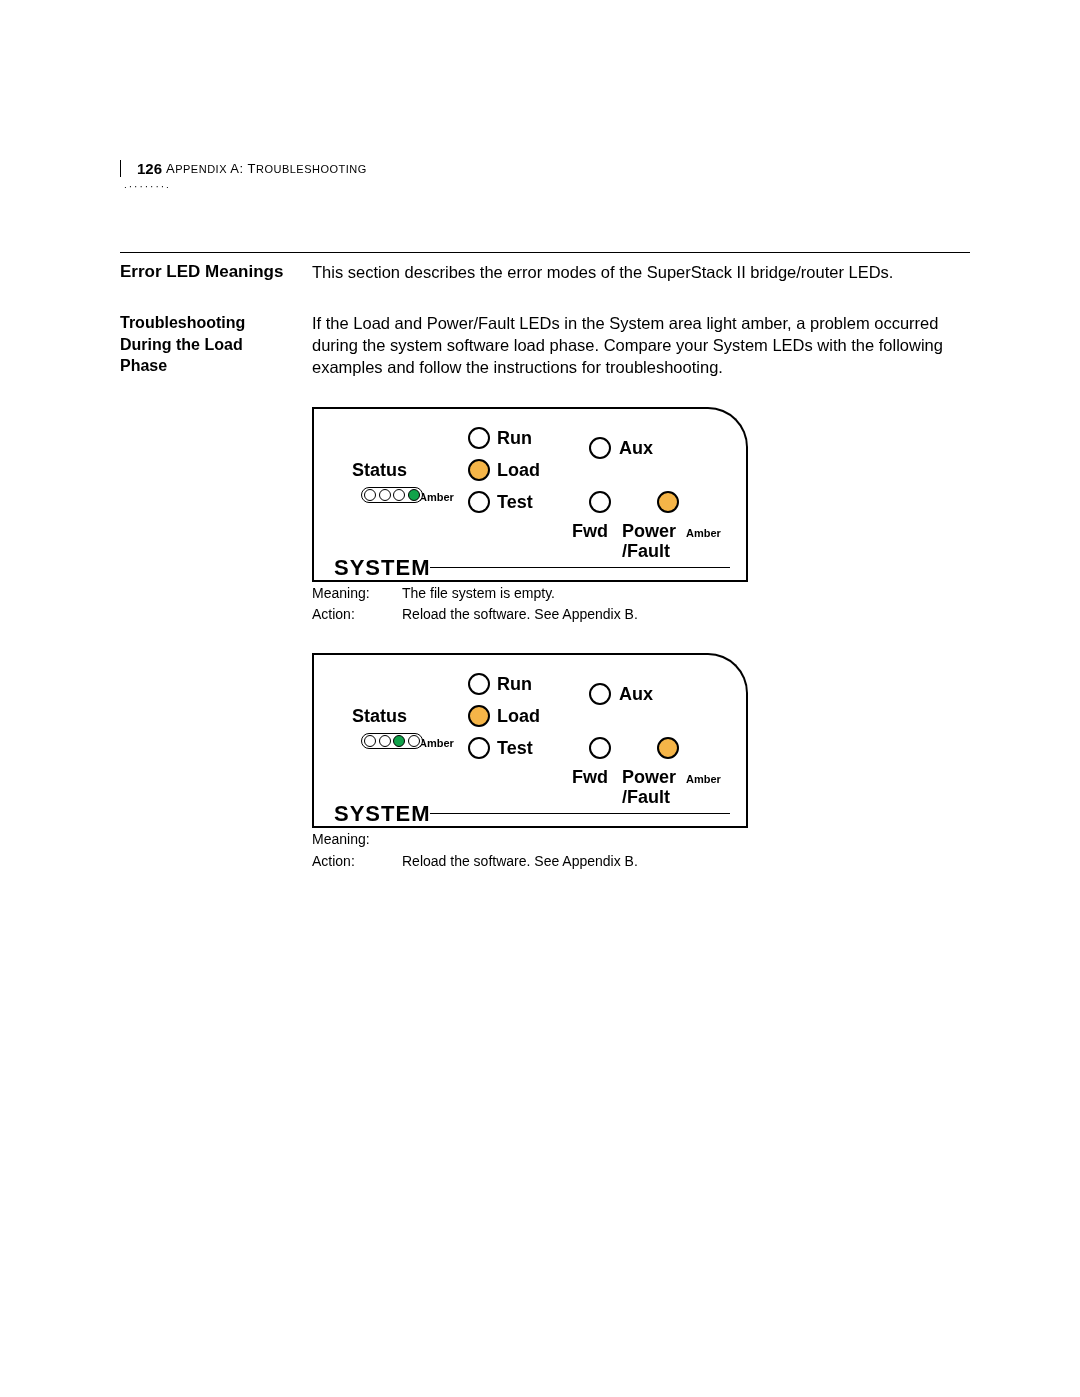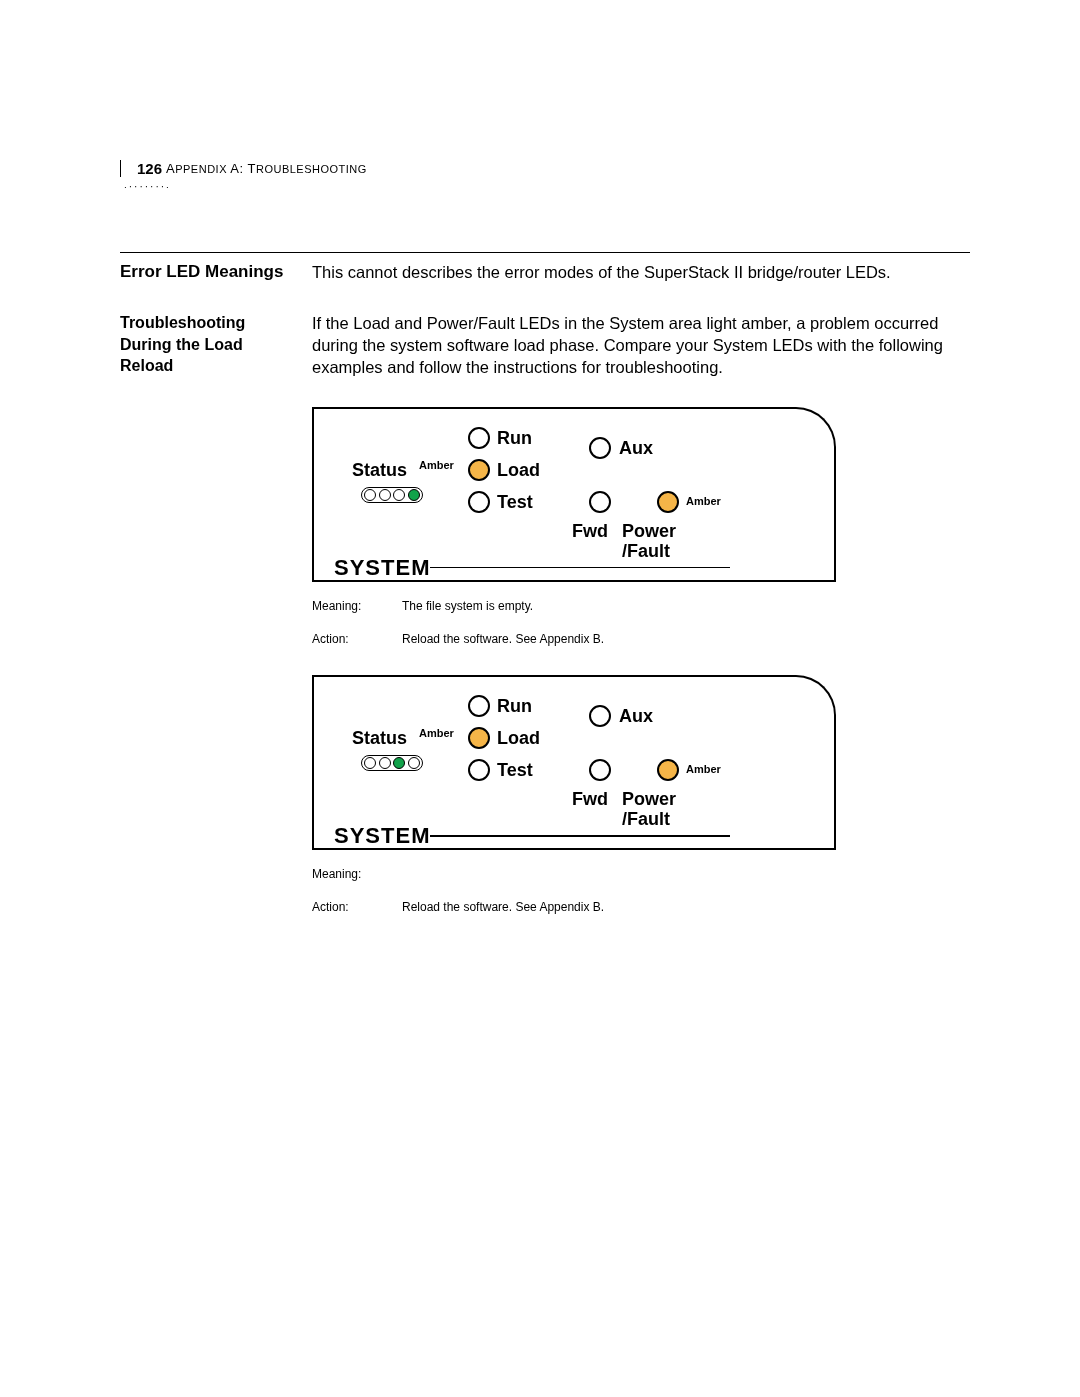--- a/index.html
+++ b/index.html
@@ -62,21 +62,21 @@
   .body-text {
     font-size: 16.5px;
     line-height: 1.35;
     max-width: 640px;
   }
   .diagram-block {
     margin-left: 192px;
     margin-bottom: 8px;
   }
   .diagram {
-    width: 524px;
+    width: 436px;
     height: 175px;
     position: relative;
   }
   .diag-border {
     position: absolute;
     inset: 0;
   }
   .diag-border .top    { position:absolute; top:0; left:0; right:40px; height:2px; background:#000; }
   .diag-border .right  { position:absolute; top:40px; right:0; bottom:0; width:2px; background:#000; }
   .diag-border .bottom { position:absolute; bottom:0; left:0; right:0; height:2px; background:#000; }
@@ -97,30 +97,30 @@
   .pill {
     position:absolute; width:62px; height:16px; border:1.5px solid #000; border-radius:10px; background:#fff;
     display:flex; align-items:center; justify-content:space-around; padding:0 1px;
   }
   .pill .dot { width:12px; height:12px; border:1px solid #000; border-radius:50%; background:#fff; }
   .pill .dot.green { background:#11a24a; border-color:#000; }
   .lbl {
     position:absolute; font-weight:bold; font-size:18px;
   }
   .lbl-tiny {
-    position:absolute; font-weight:bold; font-size:11px;
+    position:absolute; font-weight:bold; font-size:11px;margin-top:32px;
   }
   .lbl-sys {
     position:absolute; font-weight:bold; font-size:22px; letter-spacing:1px;
   }
   .sys-line {
     position:absolute; height:1.5px; background:#000;
   }
   .kv {
-    display:flex; font-size:12px; line-height:1.4; margin-top:16px;justify-content:space-between;
+    display:flex; font-size:14px; line-height:1.4; margin-top:2px;justify-content:space-between;
   }
   .kv .k { width:90px; }
   .kv .v { flex:1; }
 </style>
 </head>
 <body>
 
 <div class="page">
 
   <div class="header-row">
@@ -128,28 +128,28 @@
     <div class="header-text">
       <span>A</span><span style="font-size:11px">PPENDIX</span><span> A: T</span><span style="font-size:11px">ROUBLESHOOTING</span>
     </div>
   </div>
   <div class="dots">∙·······∙</div>
 
   <hr class="hr">
 
   <div class="section">
     <div class="sidehead">Error LED Meanings</div>
-    <div class="body-text">This cannot describes the error modes of the SuperStack II bridge/router LEDs.</div>
+    <div class="body-text">This section describes the error modes of the SuperStack II bridge/router LEDs.</div>
   </div>
 
   <div class="section">
     <div class="sidehead small">
       <div>Troubleshooting</div>
       <div>During the Load</div>
-      <div>Reload</div>
+      <div>Phase</div>
     </div>
     <div class="body-text">If the Load and Power/Fault LEDs in the System area light amber, a problem occurred during the system software load phase. Compare your System LEDs with the following examples and follow the instructions for troubleshooting.</div>
   </div>
 
   <div class="diagram-block">
     <div class="diagram">
       <div class="diag-border">
         <div class="top"></div>
           <div class="right"></div>
           <div class="bottom"></div>

